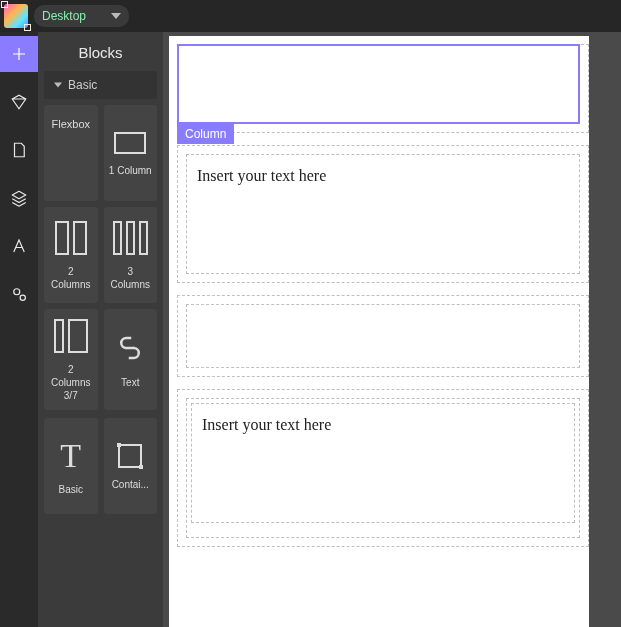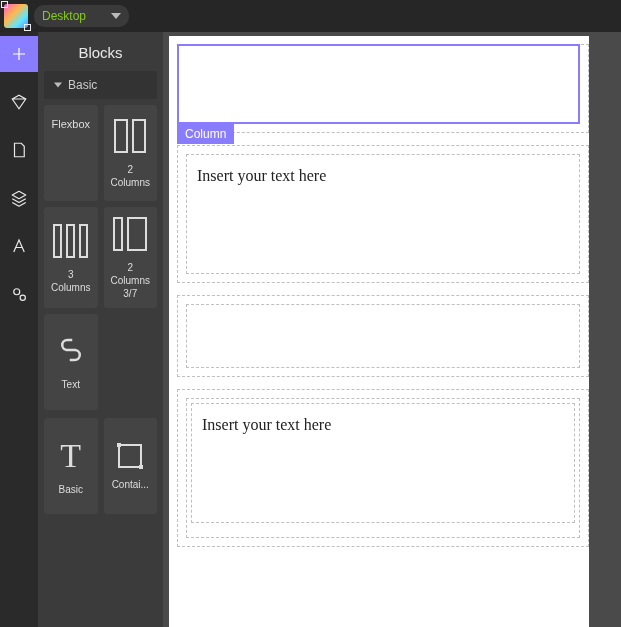--- a/index.html
+++ b/index.html
@@ -13,21 +13,21 @@
     background: linear-gradient(135deg, #ff5ec4 0%, #ffb84d 40%, #5ee7ff 70%, #5e8cff 100%);
     border-radius: 3px;
     position: relative;
   }
   .logo::before, .logo::after {
     content: ""; position: absolute; border: 1px solid #eee;
   }
   .logo::before { top: -3px; left: -3px; width: 5px; height: 5px; }
   .logo::after  { bottom: -3px; right: -3px; width: 5px; height: 5px; }
   .device-select {
-    background: #3a3a3a; color: #84cc16; font-size: 12px;
+    background: #3a3a3a; color: #86efac; font-size: 12px;
     height: 22px; display: flex; align-items: center; padding: 0 8px;
     border-radius: 10px; min-width: 95px; cursor: pointer;
     justify-content: space-between;
   }
   .device-select svg { fill: #bbb; }
 
   
   .main { flex: 1; display: flex; background: #2f2f2f; overflow: hidden; }
 
   
@@ -162,20 +162,24 @@
         <svg viewBox="0 0 10 10">
             <path d="M0 2 L5 8 L10 2 Z"></path>
           </svg>
         <span>Basic</span>
       </div>
       <div class="grid2">
         <div class="block flexbox">
           <div class="blabel">Flexbox</div>
         </div>
         <div class="block">
+          <div class="shape-rect"></div>
+          <div class="blabel">1 Column</div>
+        </div>
+        <div class="block">
           <div class="shape-cols">
               <div></div>
               <div></div>
             </div>
           <div class="blabel">2 Columns</div>
         </div>
         <div class="block">
           <div class="shape-cols c3">
               <div></div>
               <div></div>

